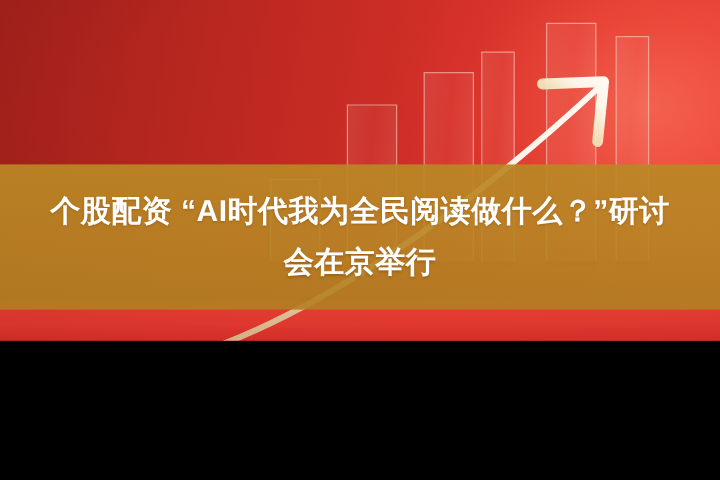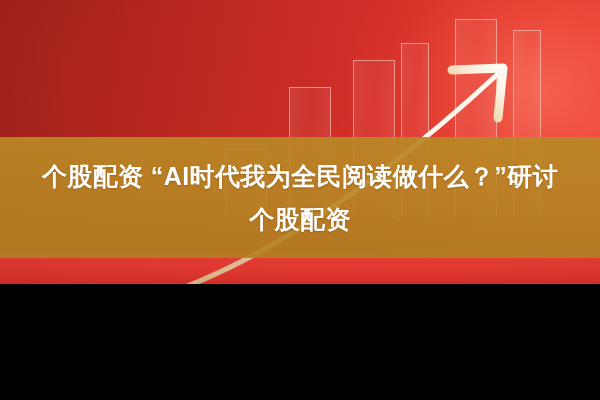--- a/index.html
+++ b/index.html
@@ -196,17 +196,17 @@
       <path d="M 90 312 C 190 300, 330 230, 500 72" fill="none" stroke="url(#arrowgrad)" stroke-width="5" stroke-linecap="round"></path>
       <path d="M 452 70 L 503 68 L 498 118" fill="none" stroke="url(#arrowgrad)" stroke-width="9" stroke-linecap="round" stroke-linejoin="round"></path>
     </svg>
   </div>
 
   <div class="bg-vignette"></div>
 
   <div class="band">
     <div class="band-inner">
       <span class="headline-l1">个股配资 “AI时代我为全民阅读做什么？”研讨</span>
-      <span class="headline-l2">个股配资</span>
+      <span class="headline-l2">会在京举行</span>
     </div>
   </div>
 
 </div>
 
 </body></html>

